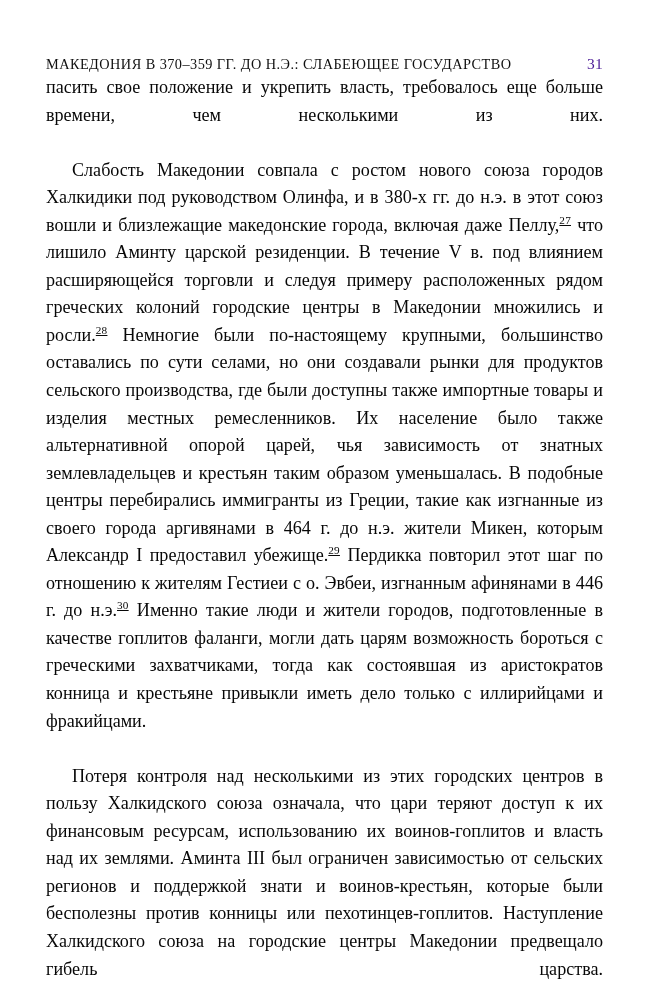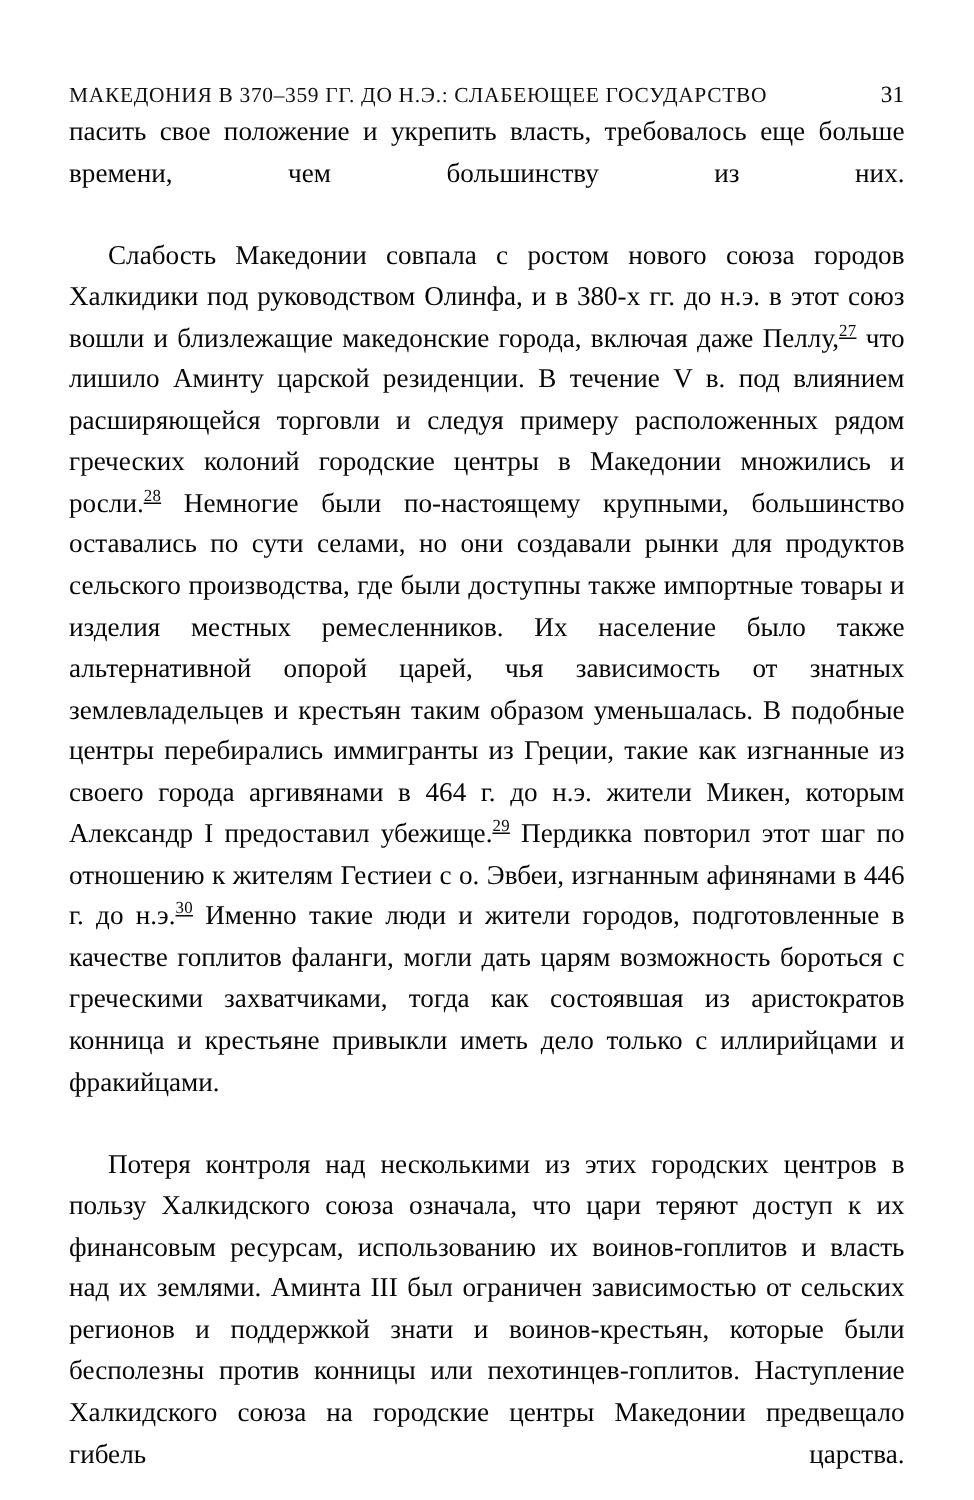--- a/index.html
+++ b/index.html
@@ -34,21 +34,21 @@
   .running-head .head-title {
     font-size: 14.3px;
     letter-spacing: 0.45px;
     white-space: nowrap;
     color: #141414;
     text-transform: uppercase;
     font-variant: small-caps;
   }
   .running-head .folio {
     font-size: 15.5px;
-    color: #000000;
+    color: #4c1d95;
     letter-spacing: 0.2px;
     padding-left: 10px;
   }
 
   
   .textblock {
     position: absolute;
     left: 46px;
     top: 74px;
     width: 557px;
@@ -92,18 +92,18 @@
 <body>
 
 <div class="page" style="background: rgb(255, 255, 255); color: rgb(12, 12, 12);">
 
   <div class="running-head">
     <span class="head-title">МАКЕДОНИЯ В 370–359 ГГ. ДО Н.Э.: СЛАБЕЮЩЕЕ ГОСУДАРСТВО</span>
     <span class="folio">31</span>
   </div>
 
   <div class="textblock" id="body-text-block">
-      <p class="para no-indent"><span>пасить свое положение и укрепить власть, требовалось еще больше времени, чем большинству из них.</span></p>
+      <p class="para no-indent"><span>пасить свое положение и укрепить власть, требовалось еще больше времени, чем несколькими из них.</span></p>
       <p class="para"><span>Слабость Македонии совпала с ростом нового союза городов Халкидики под руководством Олинфа, и в 380-х гг. до н.э. в этот союз вошли и близлежащие македонские города, включая даже Пеллу,</span><sup class="fn">27</sup><span> что лишило Аминту царской резиденции. В течение V в. под влиянием расширяющейся торговли и следуя примеру расположенных рядом греческих колоний городские центры в Македонии множились и росли.</span><sup class="fn">28</sup><span> Немногие были по-настоящему крупными, большинство оставались по сути селами, но они создавали рынки для продуктов сельского производства, где были доступны также импортные товары и изделия местных ремесленников. Их население было также альтернативной опорой царей, чья зависимость от знатных землевладельцев и крестьян таким образом уменьшалась. В подобные центры перебирались иммигранты из Греции, такие как изгнанные из своего города аргивянами в 464 г. до н.э. жители Микен, которым Александр I предоставил убежище.</span><sup class="fn">29</sup><span> Пердикка повторил этот шаг по отношению к жителям Гестиеи с о. Эвбеи, изгнанным афинянами в 446 г. до н.э.</span><sup class="fn">30</sup><span> Именно такие люди и жители городов, подготовленные в качестве гоплитов фаланги, могли дать царям возможность бороться с греческими захватчиками, тогда как состоявшая из аристократов конница и крестьяне привыкли иметь дело только с иллирийцами и фракийцами.</span></p>
       <p class="para"><span>Потеря контроля над несколькими из этих городских центров в пользу Халкидского союза означала, что цари теряют доступ к их финансовым ресурсам, использованию их воинов-гоплитов и власть над их землями. Аминта III был ограничен зависимостью от сельских регионов и поддержкой знати и воинов-крестьян, которые были бесполезны против конницы или пехотинцев-гоплитов. Наступление Халкидского союза на городские центры Македонии предвещало гибель царства.</span></p>
     </div>
 
 </div>
 
 </body></html>

